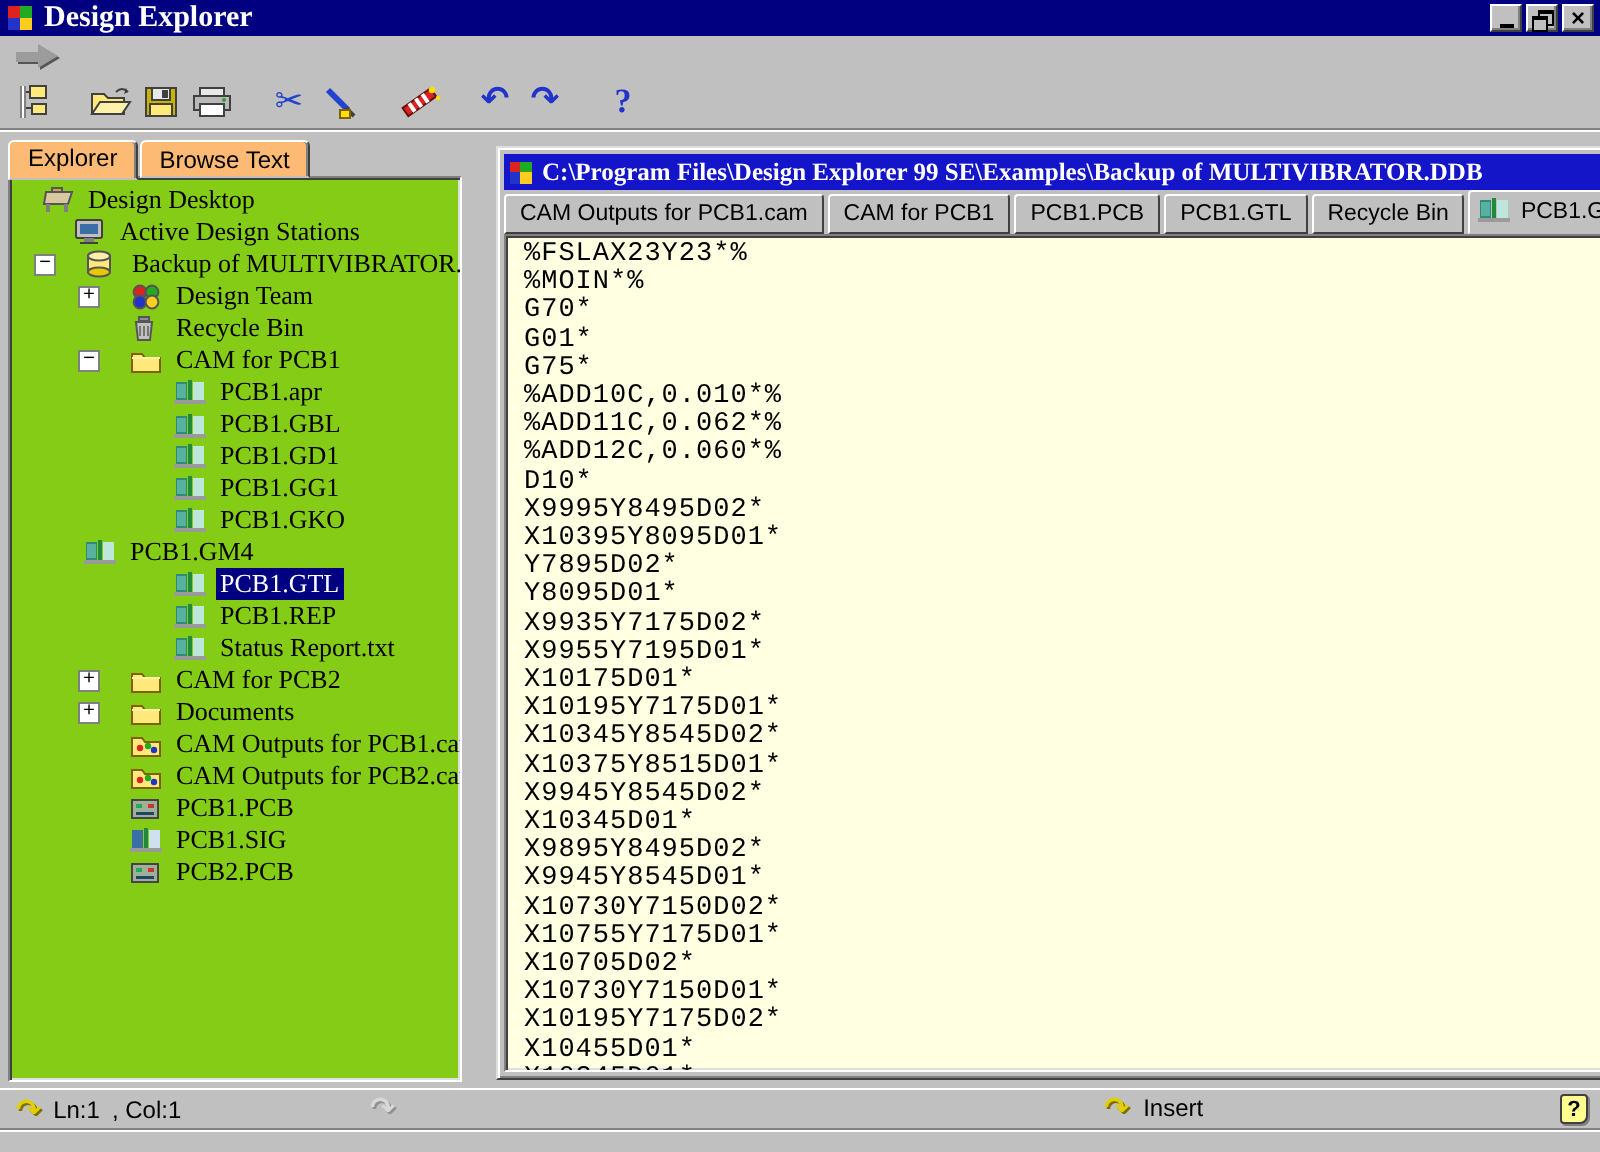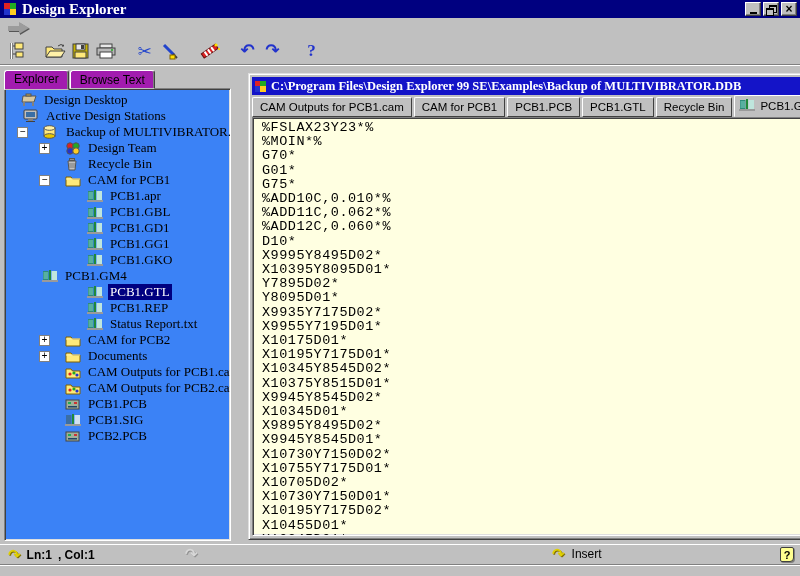--- a/index.html
+++ b/index.html
@@ -39,25 +39,25 @@
   .g-undo,.g-redo { color:#2233cc; font-size:17px; font-weight:bold; font-family:"DejaVu Sans",sans-serif; line-height:14px; }
   .g-help { color:#2233cc; font-size:17px; font-weight:bold; }
   .g-cut { color:#2244cc; font-size:17px; font-family:"DejaVu Sans",sans-serif; }
 
   
   .content { display:flex; height:479px; align-items:stretch; }
 
   
   .left-col { width:248px; flex:none; padding:5px 17px 3px 4px; display:flex; flex-direction:column; }
   .paneltabs { display:flex; height:19px; font-family:"Liberation Sans",sans-serif; font-size:12px; position:relative; z-index:2; }
-  .ptab { padding:2px 9px 0; margin-right:1px; background:#a21caf; white-space:nowrap;
+  .ptab { padding:2px 9px 0; margin-right:1px; background:#fdba74; white-space:nowrap;
           border:1px solid; border-color:#ffffff #404040 #c0c0c0 #ffffff; border-radius:3px 3px 0 0;
           box-shadow: inset -1px 0 0 #808080; }
   .ptab.active { font-weight:normal; padding-top:1px; height:20px; }
-  .tree-box { flex:1; background:#3b82f6; border:1px solid; border-color:#808080 #ffffff #ffffff #808080;
+  .tree-box { flex:1; background:#84cc16; border:1px solid; border-color:#808080 #ffffff #ffffff #808080;
               box-shadow: inset 1px 1px 0 #404040, inset -1px -1px 0 #dfdfdf; overflow:hidden; padding:3px 0 0 2px; margin-top:-1px; }
   .trow { height:16px; display:flex; align-items:center; font-size:13px; white-space:nowrap; }
   .expander { width:11px; height:11px; border:1px solid #808080; background:#fff; flex:none;
               font-family:"Liberation Mono",monospace; font-size:10px; line-height:9px; text-align:center; margin-right:15px; }
   .ticn { width:16px; height:13px; flex:none; margin-right:5px; display:flex; align-items:center; }
   .tlabel { padding:0 2px; }
   .tlabel.sel { background:#000080; color:#ffffff; }
 
   
   .doc-window { flex:1; margin:8px 4px 4px 0; display:flex; flex-direction:column; padding:3px; }
@@ -70,21 +70,21 @@
   .doc-area { flex:1; display:flex; overflow:hidden; border:1px solid; border-color:#808080 #ffffff #ffffff #808080;
               box-shadow: inset 1px 1px 0 #404040, inset -1px -1px 0 #dfdfdf; background:#ffffe1; }
   .doc-text { flex:1; overflow:hidden; padding:3px 0 0 9px; font-family:"Liberation Mono",monospace;
               font-size:13.5px; line-height:14.2px; letter-spacing:0.5px; white-space:pre; }
 
   
   .statusbar { height:20px; display:flex; align-items:center; font-family:"Liberation Sans",sans-serif;
                font-size:12px; padding:0 8px; position:relative; border-top:1px solid #ffffff; }
   .arrow-y { color:#e0d000; font-weight:bold; font-size:15px; line-height:12px; text-shadow:1px 1px 0 #807000; font-family:"DejaVu Sans",sans-serif; }
   .arrow-g { color:#d8d8d8; font-weight:bold; font-size:15px; line-height:12px; text-shadow:1px 1px 0 #909090; font-family:"DejaVu Sans",sans-serif; }
-  .sb-lncol { margin-left:6px;font-weight:bold; }
+  .sb-lncol { margin-left:6px; }
   .sb-graya { position:absolute; left:185px; top:3px; }
   .sb-insert { position:absolute; left:552px; top:2px; display:flex; align-items:center; gap:7px; }
   .helpbtn { position:absolute; right:6px; top:2px; width:14px; height:15px; background:#ffff90;
              border:1px solid #404040; border-radius:2px 2px 4px 2px; font-size:11px; font-weight:bold;
              display:flex; align-items:center; justify-content:center; box-shadow:1px 1px 0 #808080; }
   .bottomstrip { height:13px; border-top:1px solid #808080; box-shadow: inset 0 1px 0 #ffffff; }
 
   svg { display:block; }
 </style>
 </head>
@@ -212,21 +212,21 @@
             <span class="ticn">
               <svg width="17" height="14">
                 <path d="M2 3 L15 3 L13 9 L1 9 Z" fill="#d8c8a0" stroke="#555"></path>
                 <rect x="2" y="9" width="2" height="4" fill="#808080"></rect>
                 <rect x="11" y="9" width="2" height="4" fill="#808080"></rect>
                 <rect x="5" y="1" width="5" height="2" fill="#c8a848" stroke="#555"></rect>
               </svg>
             </span>
             <span class="tlabel">Design Desktop</span>
           </div>
-          <div class="trow" style="padding-left: 16px;">
+          <div class="trow" style="padding-left: 30px;">
             <span class="ticn">
               <svg width="16" height="14">
                 <rect x="1" y="1" width="13" height="9" rx="1" fill="#c0c0c0" stroke="#404040"></rect>
                 <rect x="3" y="3" width="9" height="5" fill="#3a6ea5"></rect>
                 <rect x="5" y="10" width="5" height="2" fill="#808080"></rect>
                 <rect x="3" y="12" width="9" height="1" fill="#404040"></rect>
               </svg>
             </span>
             <span class="tlabel">Active Design Stations</span>
           </div>

